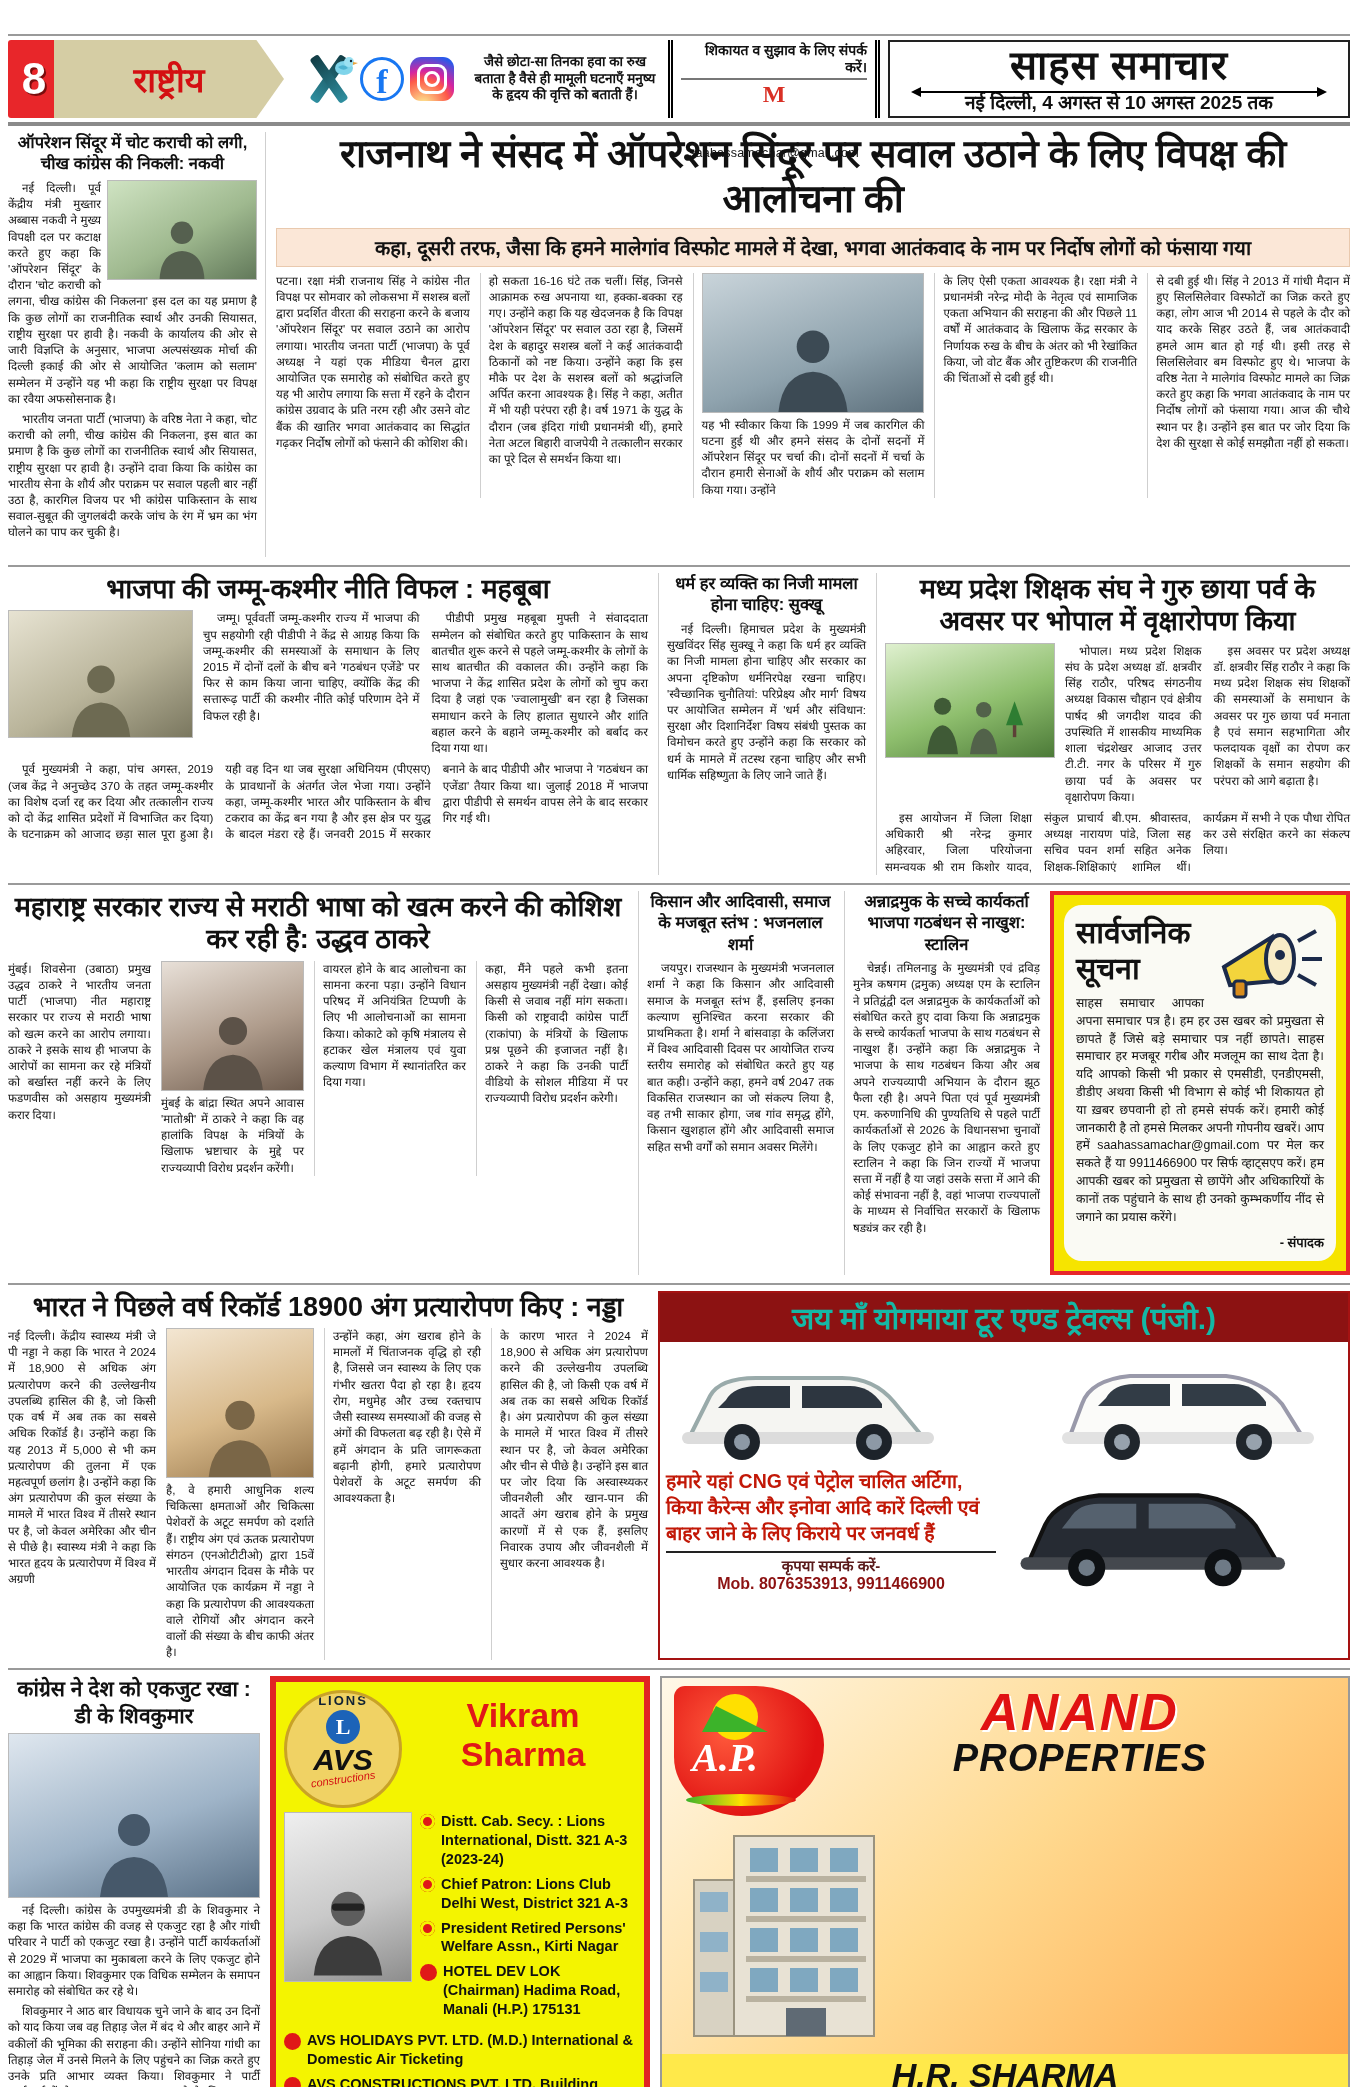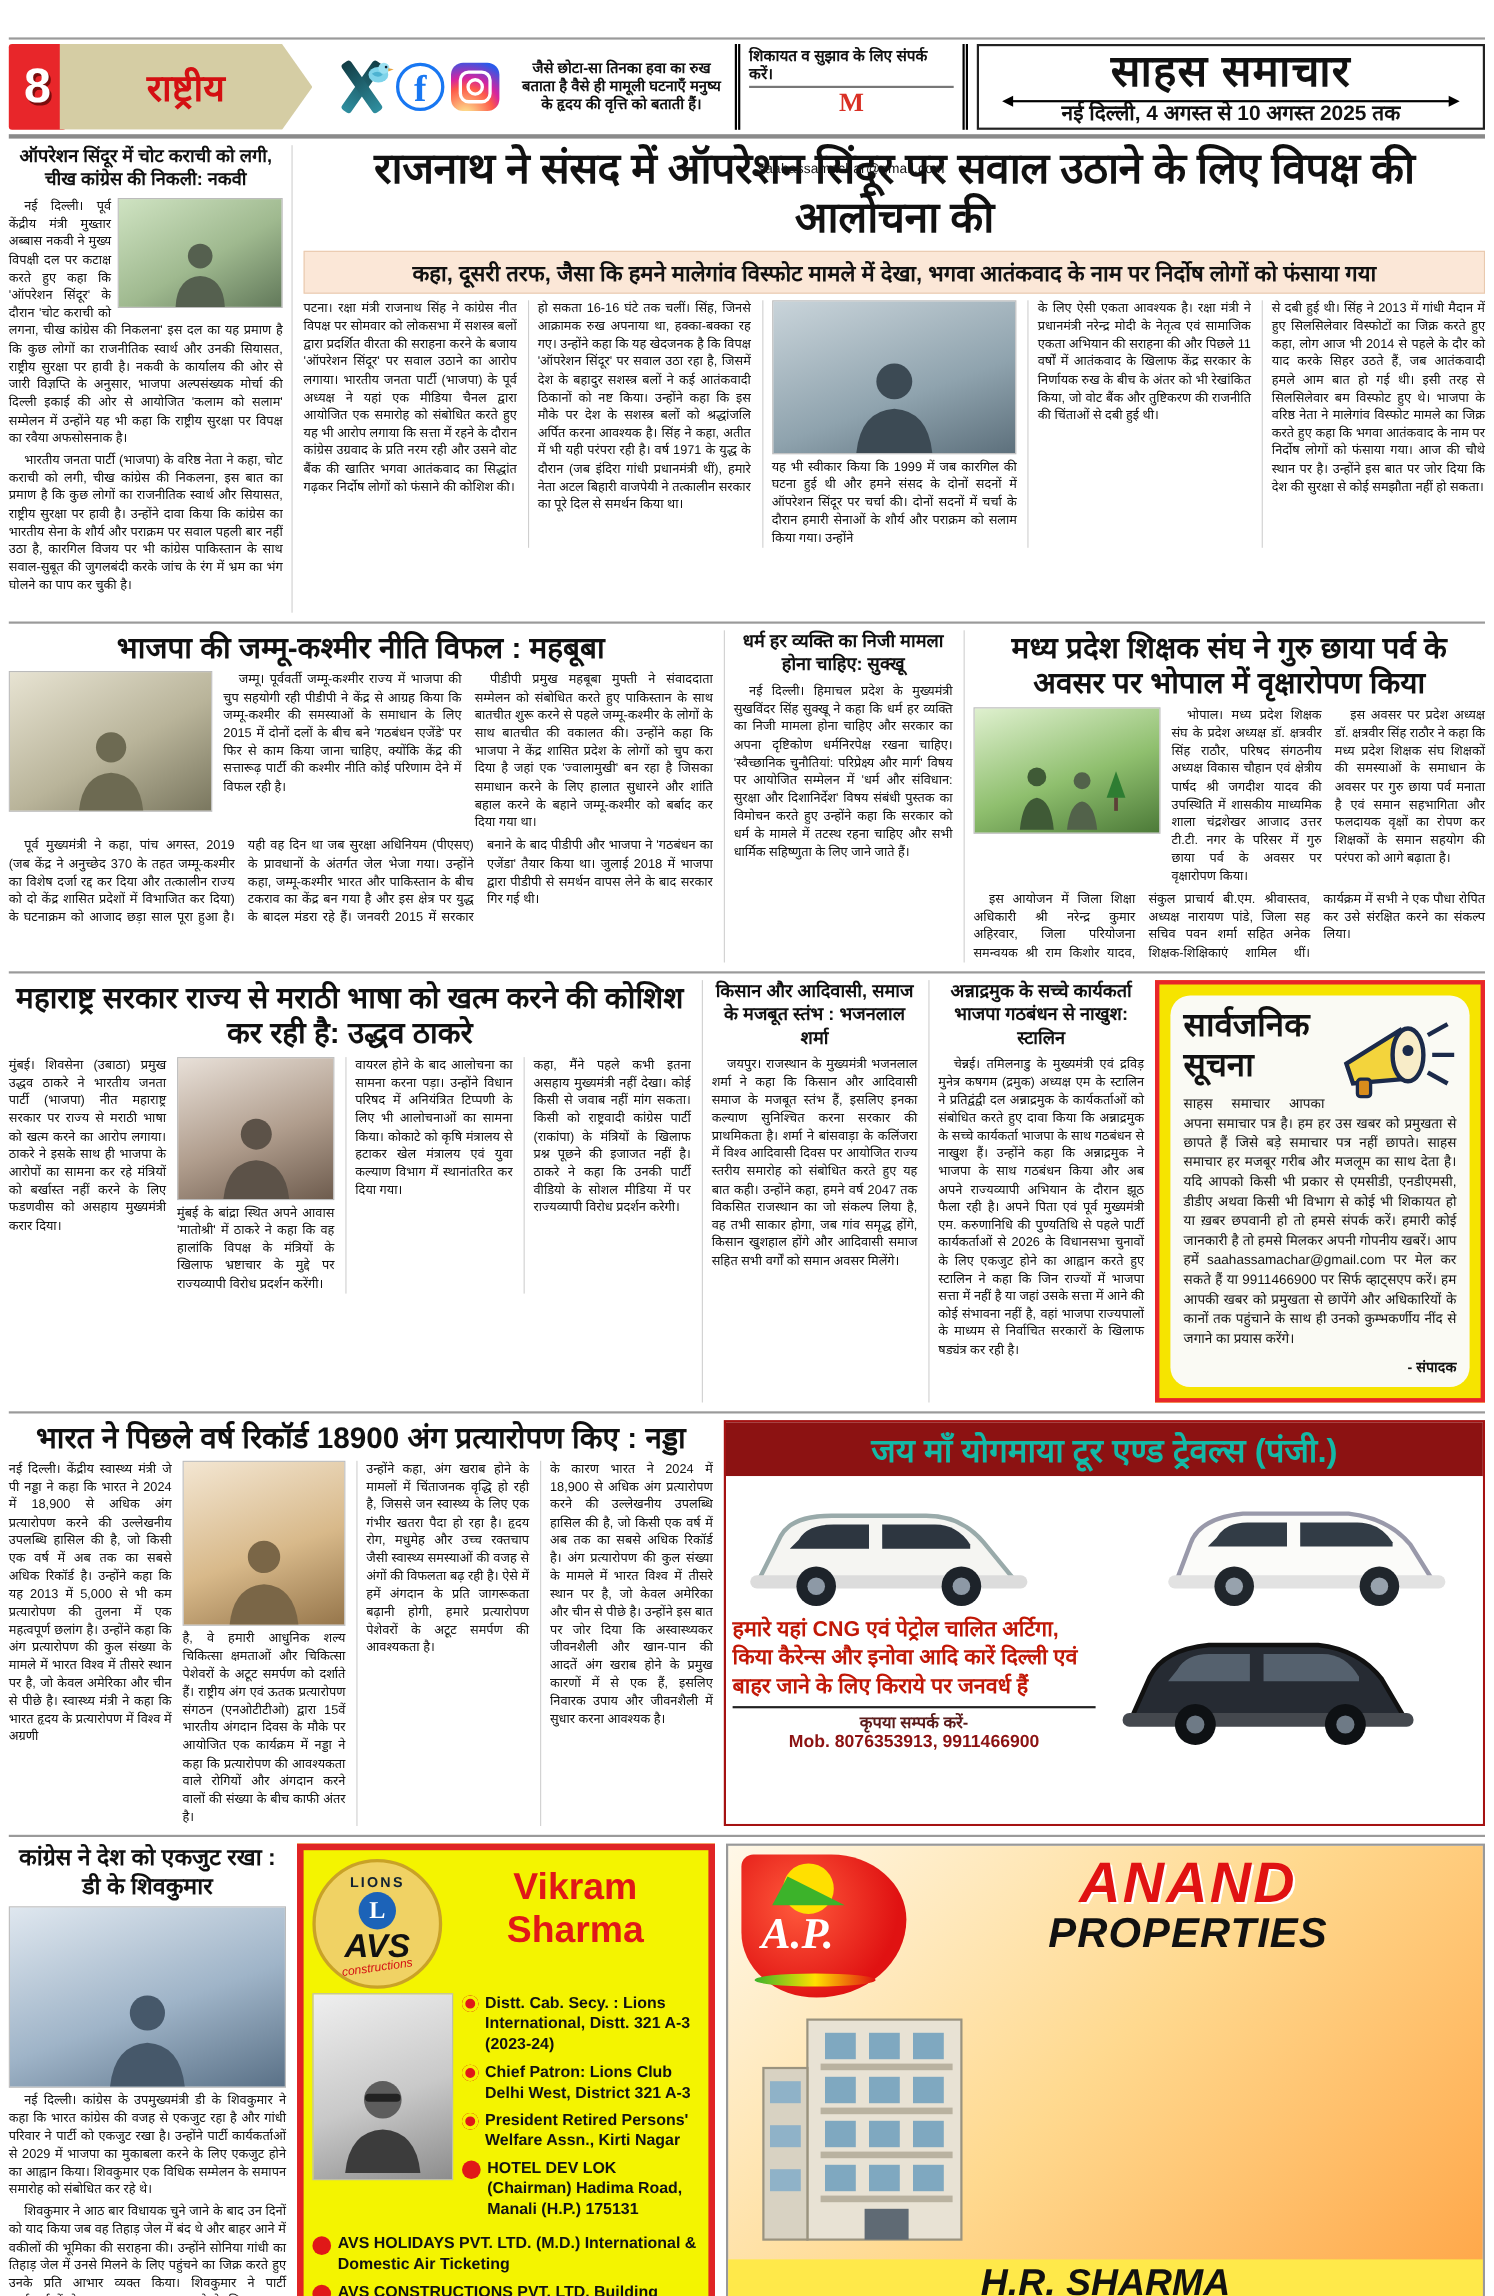--- a/index.html
+++ b/index.html
@@ -29,21 +29,21 @@
              font-family:"Liberation Serif",serif; line-height:0.9; overflow:hidden; }
   .ig-icon { width:44px; height:44px; border-radius:11px;
              background:radial-gradient(circle at 30% 110%,#fdf497 0%,#fd5949 45%,#d6249f 60%,#285AEB 90%);
              position:relative; }
   .ig-icon::before { content:""; position:absolute; inset:7px; border:3px solid #fff; border-radius:9px; }
   .ig-icon::after { content:""; position:absolute; left:14px; top:14px; width:10px; height:10px;
              border:3px solid #fff; border-radius:50%; }
   .quote-box { width:190px; font-size:13.5px; font-weight:bold; line-height:1.25; display:flex; align-items:center; text-align:center; }
   .contact-box { width:212px; border-left:5px double #000; border-right:5px double #000; padding:2px 8px;
              display:flex; flex-direction:column; align-items:center; justify-content:flex-start; }
-  .contact-box .t { font-size:14px; font-weight:bold; text-align:left; line-height:1.2; border-bottom:2px solid #777; padding-bottom:2px; }
+  .contact-box .t { font-size:14px; font-weight:bold; text-align:right; line-height:1.2; border-bottom:2px solid #777; padding-bottom:2px; }
   .gmail-m { color:#d93025; font-size:24px; font-weight:bold; line-height:1; margin:2px 0 0 0; font-family:"Liberation Serif",serif; }
   .contact-box .em { font-size:12.5px; letter-spacing:0.2px;margin-top:40px; }
   .paper-box { flex:1; border:2px solid #222; padding:2px 10px 3px 10px; display:flex; flex-direction:column; align-items:center; }
   .paper-name { font-size:40px; font-weight:bold; line-height:1.05; letter-spacing:1px;text-align:center; }
   .arrowline { width:95%; height:10px; position:relative; margin:1px 0 2px 0; }
   .arrowline .ln { position:absolute; left:8px; right:8px; top:4px; border-top:2px solid #000; }
   .arrowline .ah { position:absolute; top:0; width:0; height:0; border-top:5px solid transparent; border-bottom:5px solid transparent; }
   .arrowline .ah.l { left:0; border-right:10px solid #000; }
   .arrowline .ah.r { right:0; border-left:10px solid #000; }
   .edition { font-size:19px; font-weight:bold; }
@@ -110,21 +110,21 @@
   .tour-contact { border-top:2px solid #222; margin-top:4px; padding-top:2px; width:330px; text-align:center; }
   .tour-contact .l1 { font-weight:bold; font-size:15px; color:#5a1a1a; }
   .tour-contact .l2 { font-weight:bold; font-size:16px; color:#8c1212; }
 
   
   .shiv { width:252px; flex:none; }
   .photo-shiv { width:100%; height:165px; background:linear-gradient(160deg,#dfe7ef,#9fb4c8 55%,#5a7187); margin:4px 0; }
   .vikram { width:380px; flex:none; border:6px solid #e02424; background:#f4f400; padding:8px; position:relative; }
   .avs-logo { width:118px; height:118px; border-radius:50%; background:#f0d264; border:3px solid #c9a227;
               float:left; margin:0 8px 4px 0; text-align:center; position:relative; overflow:hidden; }
-  .avs-logo .lions { font-size:13px; font-weight:bold; color:#123; letter-spacing:2px; margin-top:10px; }
+  .avs-logo .lions { font-size:13px; font-weight:bold; color:#123; letter-spacing:2px; margin-top:0; }
   .avs-logo .lmark { width:34px; height:34px; border-radius:50%; background:#1c63b8; color:#fff; font-weight:bold;
               font-size:22px; line-height:34px; margin:2px auto; font-family:"Liberation Serif",serif; }
   .avs-logo .avs { font-size:30px; font-weight:bold; font-style:italic; color:#111; line-height:0.9; }
   .avs-logo .constr { font-size:11px; color:#d40f12; font-style:italic; transform:rotate(-8deg); }
   .vik-name { color:#e01818; font-size:34px; font-weight:bold; text-align:center; margin:6px 0 4px 0; }
   .vik-flex { display:flex; gap:8px; clear:both; }
   .photo-vik { width:128px; height:170px; flex:none; background:linear-gradient(160deg,#efefef,#c9c9c9 55%,#8d8d8d); }
   .vik-items { font-size:14.5px; font-weight:bold; line-height:1.3; }
   .vik-item { display:flex; gap:6px; margin-bottom:6px; }
   .eye-bullet { width:15px; height:15px; border-radius:50%; background:#e01818; flex:none; margin-top:2px;

